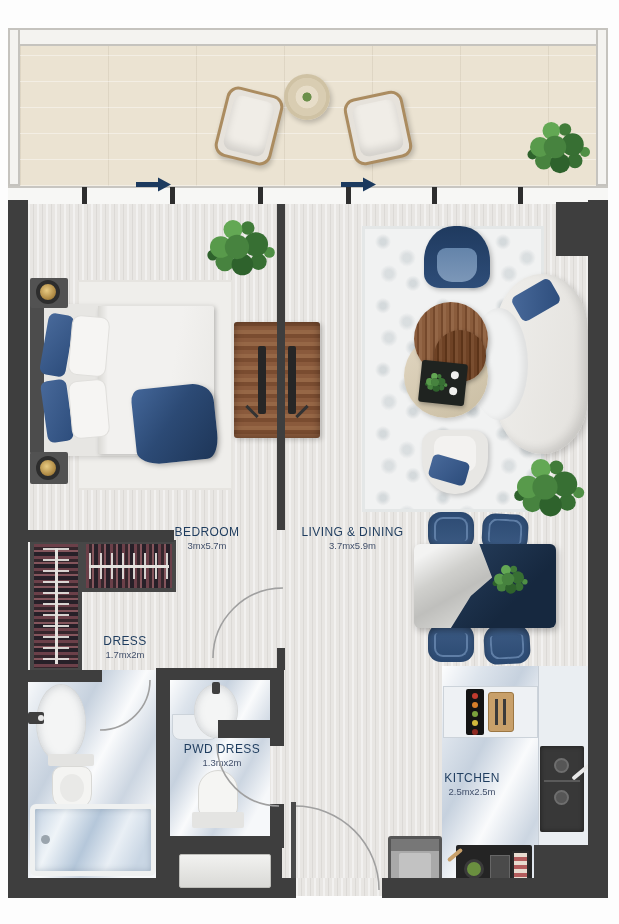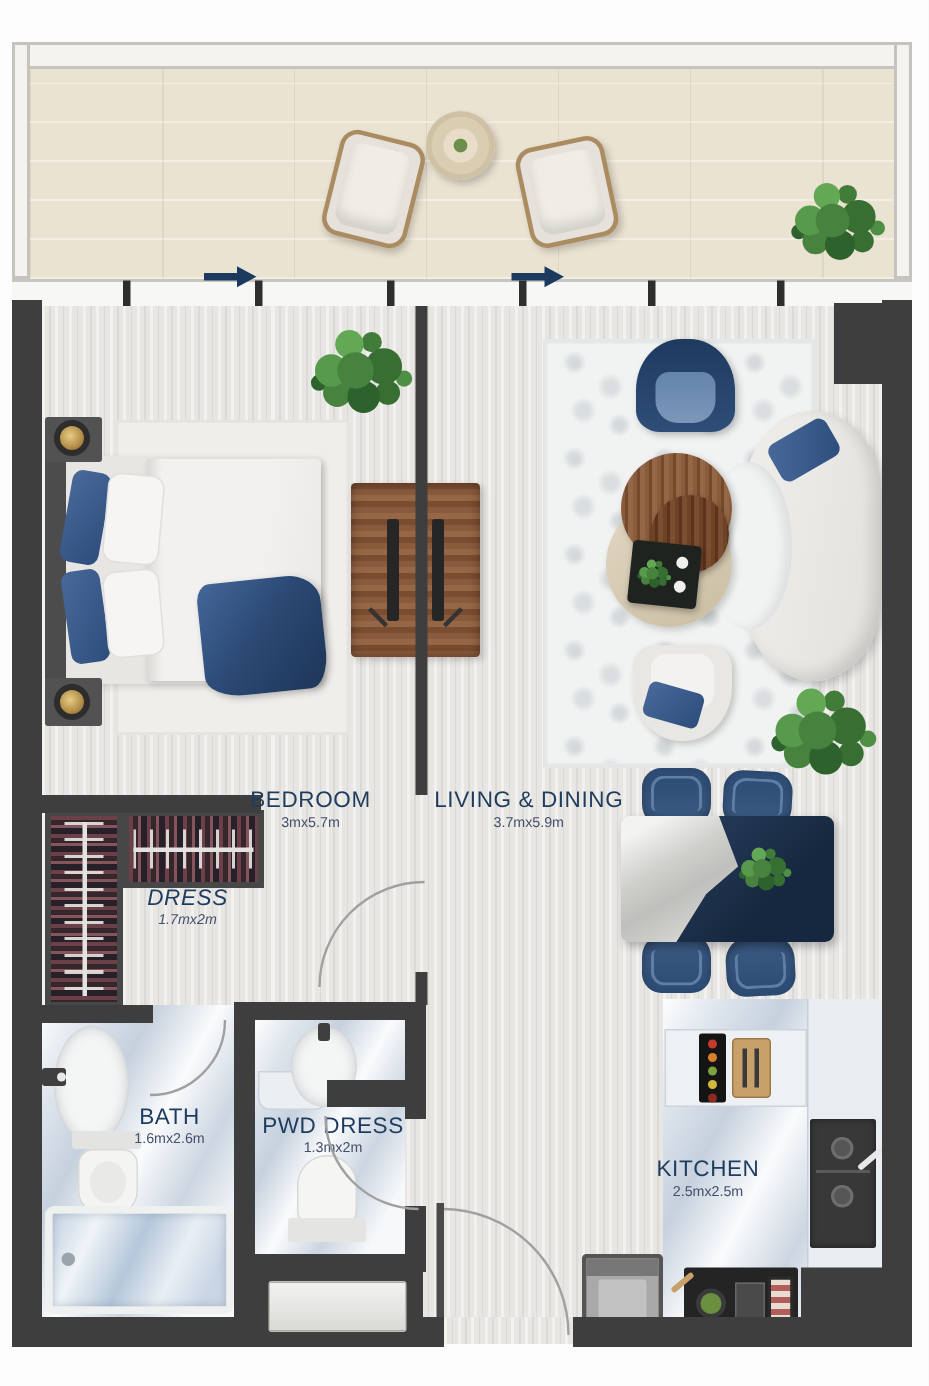--- a/index.html
+++ b/index.html
@@ -15,21 +15,21 @@
      repeating-linear-gradient(90deg,rgba(150,138,115,.15) 0 1px,transparent 1px 88px);}
   .floor-marble{background-color:#dde4ec;background-image:
      linear-gradient(118deg,rgba(255,255,255,.95) 0%,rgba(255,255,255,0) 16%,
      rgba(170,186,205,.45) 32%,rgba(255,255,255,.85) 50%,rgba(178,192,209,.4) 68%,
      rgba(255,255,255,.75) 86%);}
   .rail{position:absolute;background:#f4f3f0;border:2px solid #c5c3be;box-sizing:border-box;}
   .win-band{position:absolute;background:#f7f7f5;border-top:2px solid #c8c6c1;
      border-bottom:2px solid #aeaca7;box-sizing:border-box;}
   .mullion{position:absolute;width:5px;height:17px;background:#2e2e2e;}
   .rlabel{position:absolute;text-align:center;color:#1e3c5e;}
-  .rlabel .nm{font-size:15px;letter-spacing:.4px;}
+  .rlabel .nm{font-size:12px;letter-spacing:.4px;}
   .rlabel .dm{font-size:9.5px;color:#42506b;margin-top:1px;}
   .plant{position:absolute;width:18px;height:18px;border-radius:50%;background:#47833f;
      box-shadow:14px -2px 0 0 #376f33,-12px 0 0 -1px #589a4b,4px 13px 0 -1px #2e622c,
      -9px 11px 0 -2px #47833f,16px 11px 0 -3px #376f33,-3px -13px 0 -2px #63a854,
      24px 4px 0 -5px #4f8f45,-18px 6px 0 -5px #2e622c,8px -14px 0 -4px #417c39;}
   .lamp{position:absolute;width:24px;height:24px;border-radius:50%;border:4px solid #2d2d2d;
      background:radial-gradient(circle at 42% 40%,#e9cb83,#b08b45 62%,#7a5c28);box-sizing:border-box;}
   .dchair{position:absolute;width:46px;height:40px;border-radius:13px 13px 16px 16px;
      background:linear-gradient(180deg,#2c4a72,#3d5c85);box-shadow:inset 0 -4px 6px rgba(0,0,0,.25);}
   .dchair .rim{position:absolute;left:6px;right:6px;top:5px;height:22px;border:2px solid #5f7ea6;
@@ -227,27 +227,23 @@
   <div class="abs floor-wood" style="left:296px;top:878px;width:86px;height:18px;"></div>
 
   <div class="rlabel" style="left:132px;top:525px;width:150px;">
     <div class="nm">BEDROOM</div>
     <div class="dm">3mx5.7m</div>
   </div>
   <div class="rlabel" style="left:280px;top:525px;width:145px;text-align:center;">
     <div class="nm">LIVING &amp; DINING</div>
     <div class="dm">3.7mx5.9m</div>
   </div>
-  <div class="rlabel" style="left:60px;top:590px;width:130px;font-style:italic;">
+  <div class="rlabel" style="left:60px;top:634px;width:130px;">
     <div class="nm">DRESS</div>
     <div class="dm">1.7mx2m</div>
-  </div>
-  <div class="rlabel" style="left:50px;top:736px;width:126px;">
-    <div class="nm">BATH</div>
-    <div class="dm">1.6mx2.6m</div>
   </div>
   <div class="rlabel" style="left:160px;top:742px;width:124px;">
     <div class="nm">PWD DRESS</div>
     <div class="dm">1.3mx2m</div>
   </div>
   <div class="rlabel" style="left:410px;top:771px;width:124px;">
     <div class="nm">KITCHEN</div>
     <div class="dm">2.5mx2.5m</div>
   </div>
 

